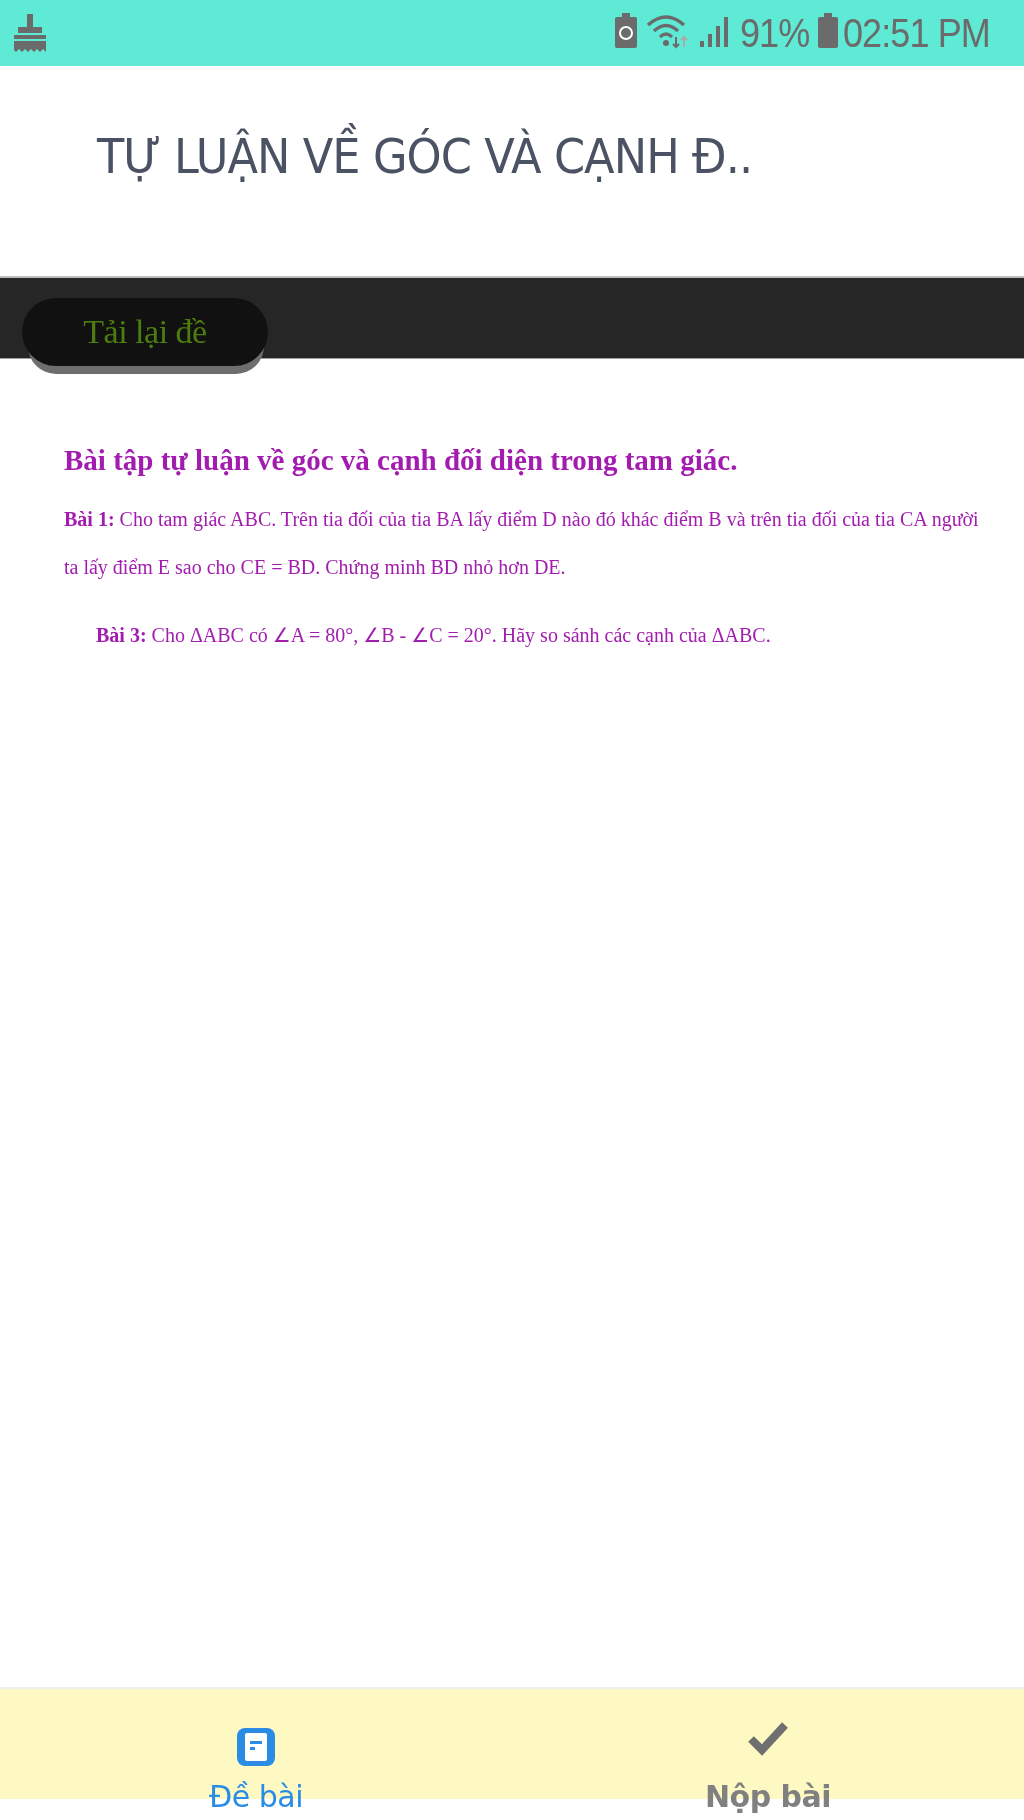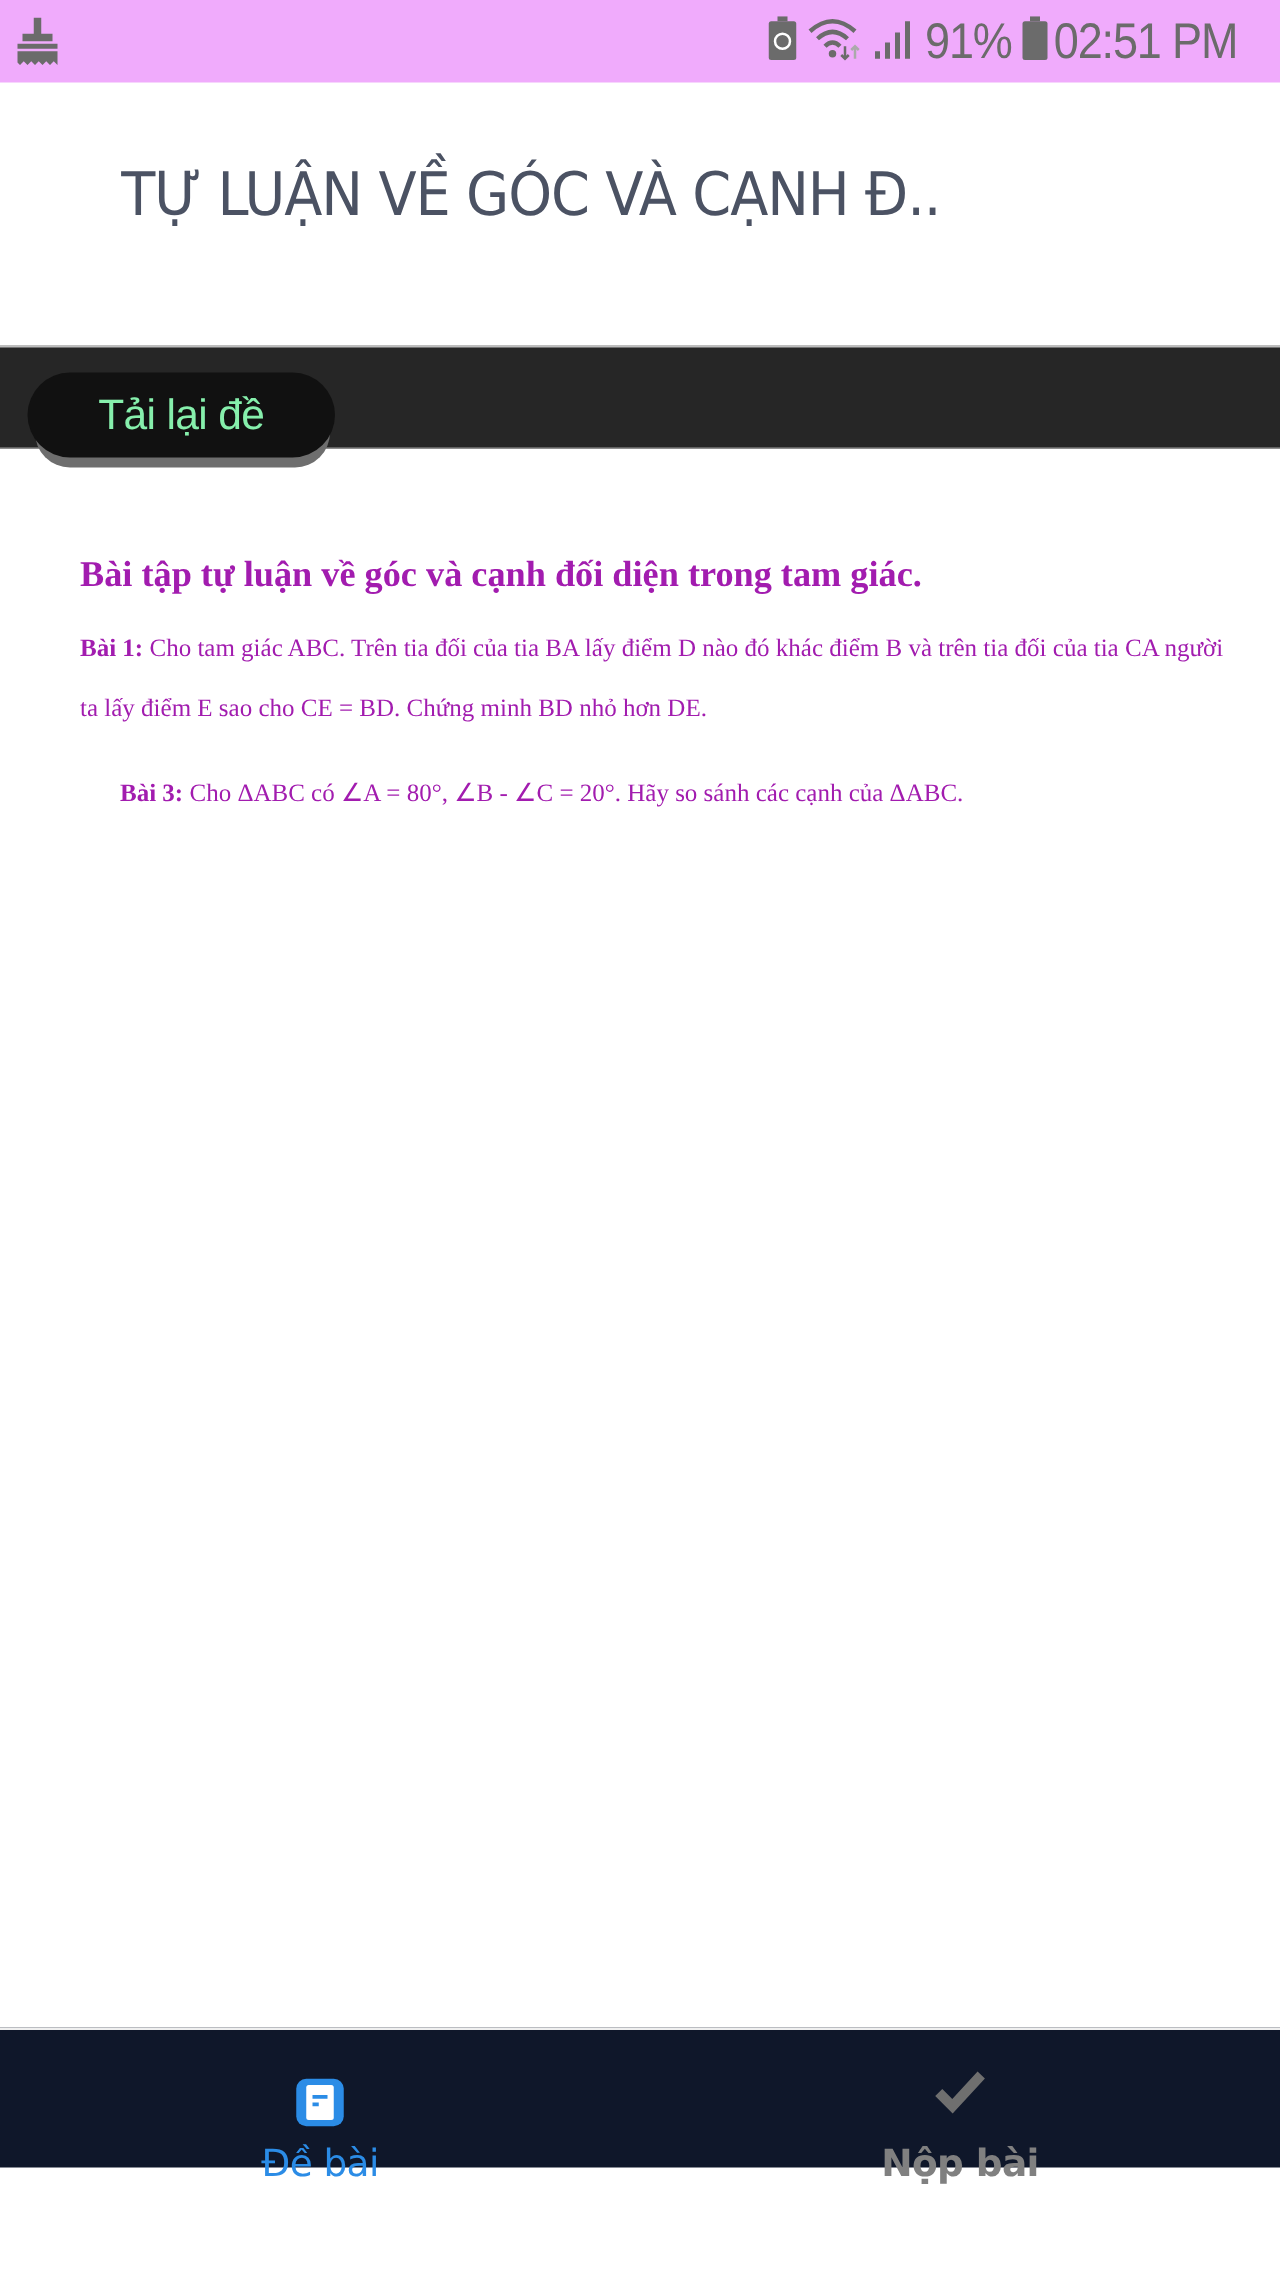--- a/index.html
+++ b/index.html
@@ -1,45 +1,45 @@
 <!DOCTYPE html>
 <html><head>
   <meta charset="utf-8">
   <style>
     * { box-sizing: border-box; margin: 0; padding: 0; }
     html, body { width: 1024px; height: 1820px; background: #ffffff; overflow: hidden; }
     body { position: relative; font-family: "Liberation Sans", sans-serif; }
 
     
-    .status-bar { position: absolute; top: 0; left: 0; width: 1024px; height: 66px; background: #f0abfc; color: #6b6b6b; }
+    .status-bar { position: absolute; top: 0; left: 0; width: 1024px; height: 66px; background: #5eead4; color: #6b6b6b; }
     .status-left { position: absolute; left: 12px; top: 14px; width: 36px; height: 40px; }
     .status-right { position: absolute; right: 18px; top: 8px; height: 50px; display: flex; align-items: center; gap: 8px; }
     .status-text { font-family: "Liberation Sans", sans-serif; font-size: 40px; color: #6b6b6b; letter-spacing: -1px; transform: scaleX(0.9); transform-origin: left center; }
     .status-time { margin-left: -4px; }
 
     
     .page-title { position: absolute; top: 128px; left: 97px; font-family: "DejaVu Sans", sans-serif; font-size: 48px; color: #4b5263; letter-spacing: -1px; transform: scaleX(0.93); transform-origin: left center; white-space: nowrap; }
 
     
     .toolbar { position: absolute; top: 276px; left: 0; width: 1024px; height: 83px; background: #262626; border-top: 2px solid #bdbdbd; border-bottom: 1px solid #9e9e9e; }
     .reload-button-wrap { position: absolute; left: 22px; top: 298px; width: 246px; height: 76px; }
     .reload-shadow { position: absolute; left: 6px; top: 20px; width: 236px; height: 56px; background: #6e6e6e; border-radius: 28px; }
-    .reload-button { position: absolute; left: 0; top: 0; width: 246px; height: 68px; background: #111111; border-radius: 34px; color: #86efac; font-family: Liberation Sans, sans-serif; font-size: 34px; display: flex; align-items: center; justify-content: center; letter-spacing: -0.5px; cursor: pointer; }
+    .reload-button { position: absolute; left: 0; top: 0; width: 246px; height: 68px; background: #111111; border-radius: 34px; color: #4d7c0f; font-family: Liberation Serif, serif; font-size: 34px; display: flex; align-items: center; justify-content: center; letter-spacing: -0.5px; cursor: pointer; }
 
     
     .doc { position: absolute; top: 440px; left: 64px; width: 920px; font-family: "Liberation Serif", serif; color: #a21caf; }
     .doc-heading { font-size: 29px; font-weight: bold; line-height: 40px; margin-bottom: 16px; }
     .exercise { font-size: 20px; line-height: 48px; margin-bottom: 16px; }
     .exercise b { font-weight: bold; }
     .ex1 { line-height: 47.5px; }
     .ex2 { line-height: 52px; margin-top: 10px; }
     .ex3 { margin-top: 20px; margin-left: 32px; }
 
     
-    .bottom-nav { position: absolute; top: 1622px; left: 0; width: 1024px; height: 112px; background: #0f172a; border-top: 2px solid #efefef; }
+    .bottom-nav { position: absolute; top: 1687px; left: 0; width: 1024px; height: 112px; background: #fef9c3; border-top: 2px solid #efefef; }
     .nav-item { position: absolute; top: 0; width: 512px; height: 133px; display: flex; flex-direction: column; align-items: center; cursor: pointer; }
     .nav-item.left { left: 0; }
     .nav-item.right { left: 512px; }
     .nav-icon { margin-top: 36px; width: 44px; height: 44px; display: flex; align-items: center; justify-content: center; }
     .nav-label { margin-top: 10px; font-family: "DejaVu Sans", sans-serif; font-size: 30px; letter-spacing: -0.5px; }
     .nav-label.active { color: #2b8ce6; }
     .nav-label.inactive { color: #808080; font-weight: bold; }
   </style>
 </head>
 <body>

